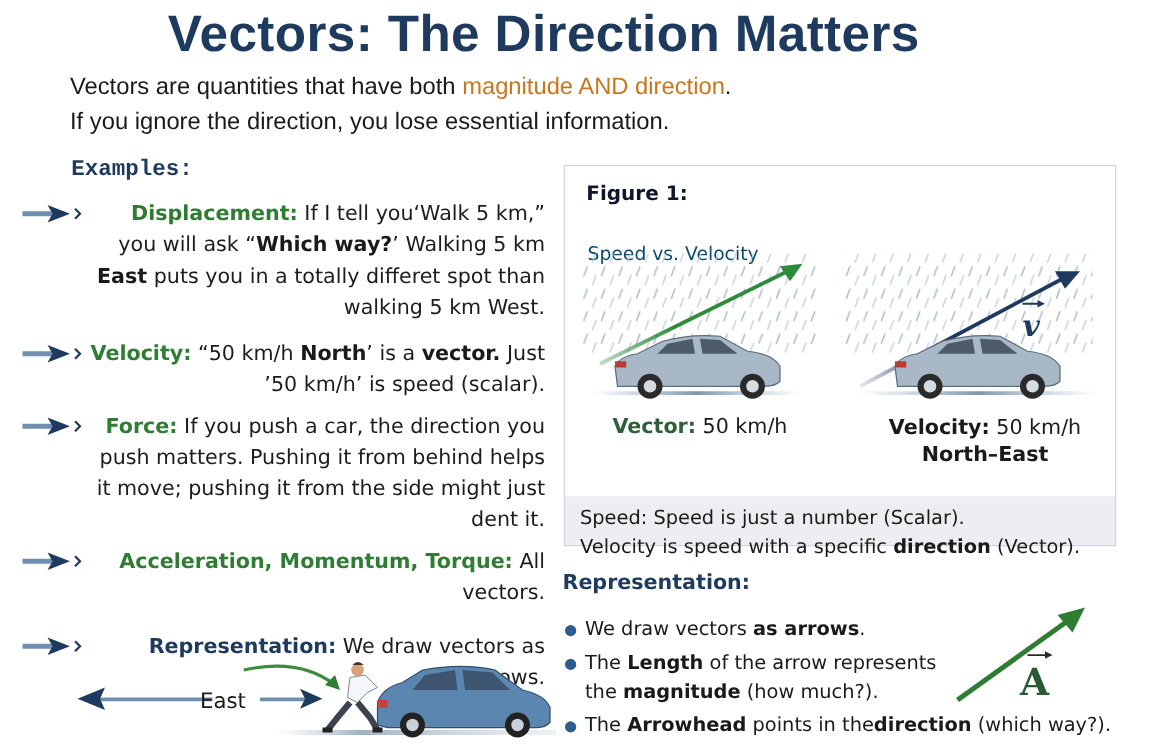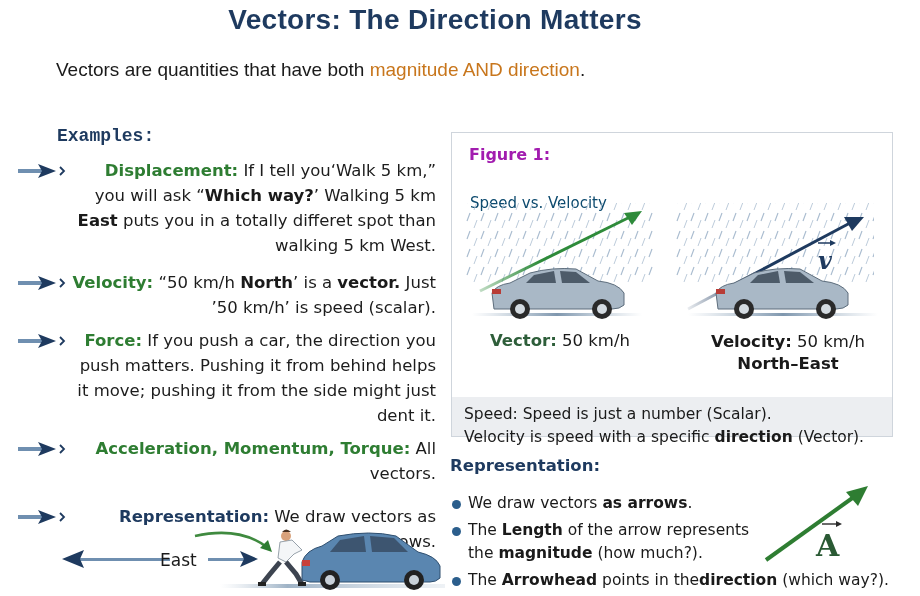--- a/index.html
+++ b/index.html
@@ -2,21 +2,21 @@
 <html><head>
 <meta charset="utf-8">
 <style>
   * { margin: 0; padding: 0; box-sizing: border-box; }
   html, body { width: 920px; height: 596px; background: #ffffff; overflow: hidden; }
   body { position: relative; font-family: "DejaVu Sans", sans-serif; color: #1c1c1c; }
 
   .title {
     position: absolute; left: 0; top: 4px; width: 870px; text-align: center;
     font-family: "Liberation Sans", sans-serif; font-weight: bold;
-    font-size: 28px; color: #1e3a5f; letter-spacing: 0.3px;
+    font-size: 41px; color: #1e3a5f; letter-spacing: 0.3px;
   }
   .intro {
     position: absolute; left: 56px; top: 56px; width: 800px;
     font-family: "Liberation Sans", sans-serif; font-size: 19px; line-height: 28px; color: #1a1a1a;
   }
   .intro .hl { color: #c8761c; }
 
   .examples-heading {
     position: absolute; left: 57px; top: 126px;
     font-family: Liberation Mono, monospace; font-weight: bold; font-size: 18px; color: #1e3a5f;
@@ -32,21 +32,21 @@
   .ex-item .term { color: #2e7d32; font-weight: bold; }
   .ex-item b { font-weight: bold; color: #1a1a1a; }
   .ex-item .rep-term { color: #1e3a5f; font-weight: bold; }
 
   .figure {
     position: absolute; left: 451px; top: 132px; width: 442px; height: 305px;
     border: 1px solid #cfd5dc; background: #ffffff;
   }
   .fig-label {
     position: absolute; left: 17px; top: 12px;
-    font-weight: bold; font-size: 16px; color: #a21caf;
+    font-weight: bold; font-size: 16px; color: #0f172a;
   }
   .fig-sub {
     position: absolute; left: 18px; top: 41px; font-size: 15px; color: #0c4a6e; margin-top: 20px;
   }
   .fig-art { position: absolute; left: 0; top: 60px; width: 442px; height: 130px; }
   .speed-label {
     position: absolute; left: 38px; top: 198px; font-size: 16.5px; color: #1a1a1a;
   }
   .speed-label .k { color: #2e5e3a; font-weight: bold; }
   .vel-label {
@@ -79,20 +79,21 @@
 
   .push-art { position: absolute; left: 40px; top: 522px; width: 410px; height: 74px; }
 </style>
 </head>
 <body>
 
 <div class="title">Vectors: The Direction Matters</div>
 
 <div class="intro">
   <div><span>Vectors are quantities that have both </span><span class="hl">magnitude AND direction</span><span>.</span></div>
+  <div>If you ignore the direction, you lose essential information.</div>
 </div>
 
 <div class="examples-heading">Examples:</div>
 
 <div class="ex-item" style="top:158px">
   <svg class="bullet" viewBox="0 0 54 18">
     <rect x="2" y="7" width="24" height="4" fill="#6f8fb0"></rect>
     <polygon points="22,2 40,9 22,16 26,9" fill="#1e3a5f"></polygon>
     <polyline points="44,5 48,9 44,13" fill="none" stroke="#1e3a5f" stroke-width="1.8"></polyline>
   </svg>

